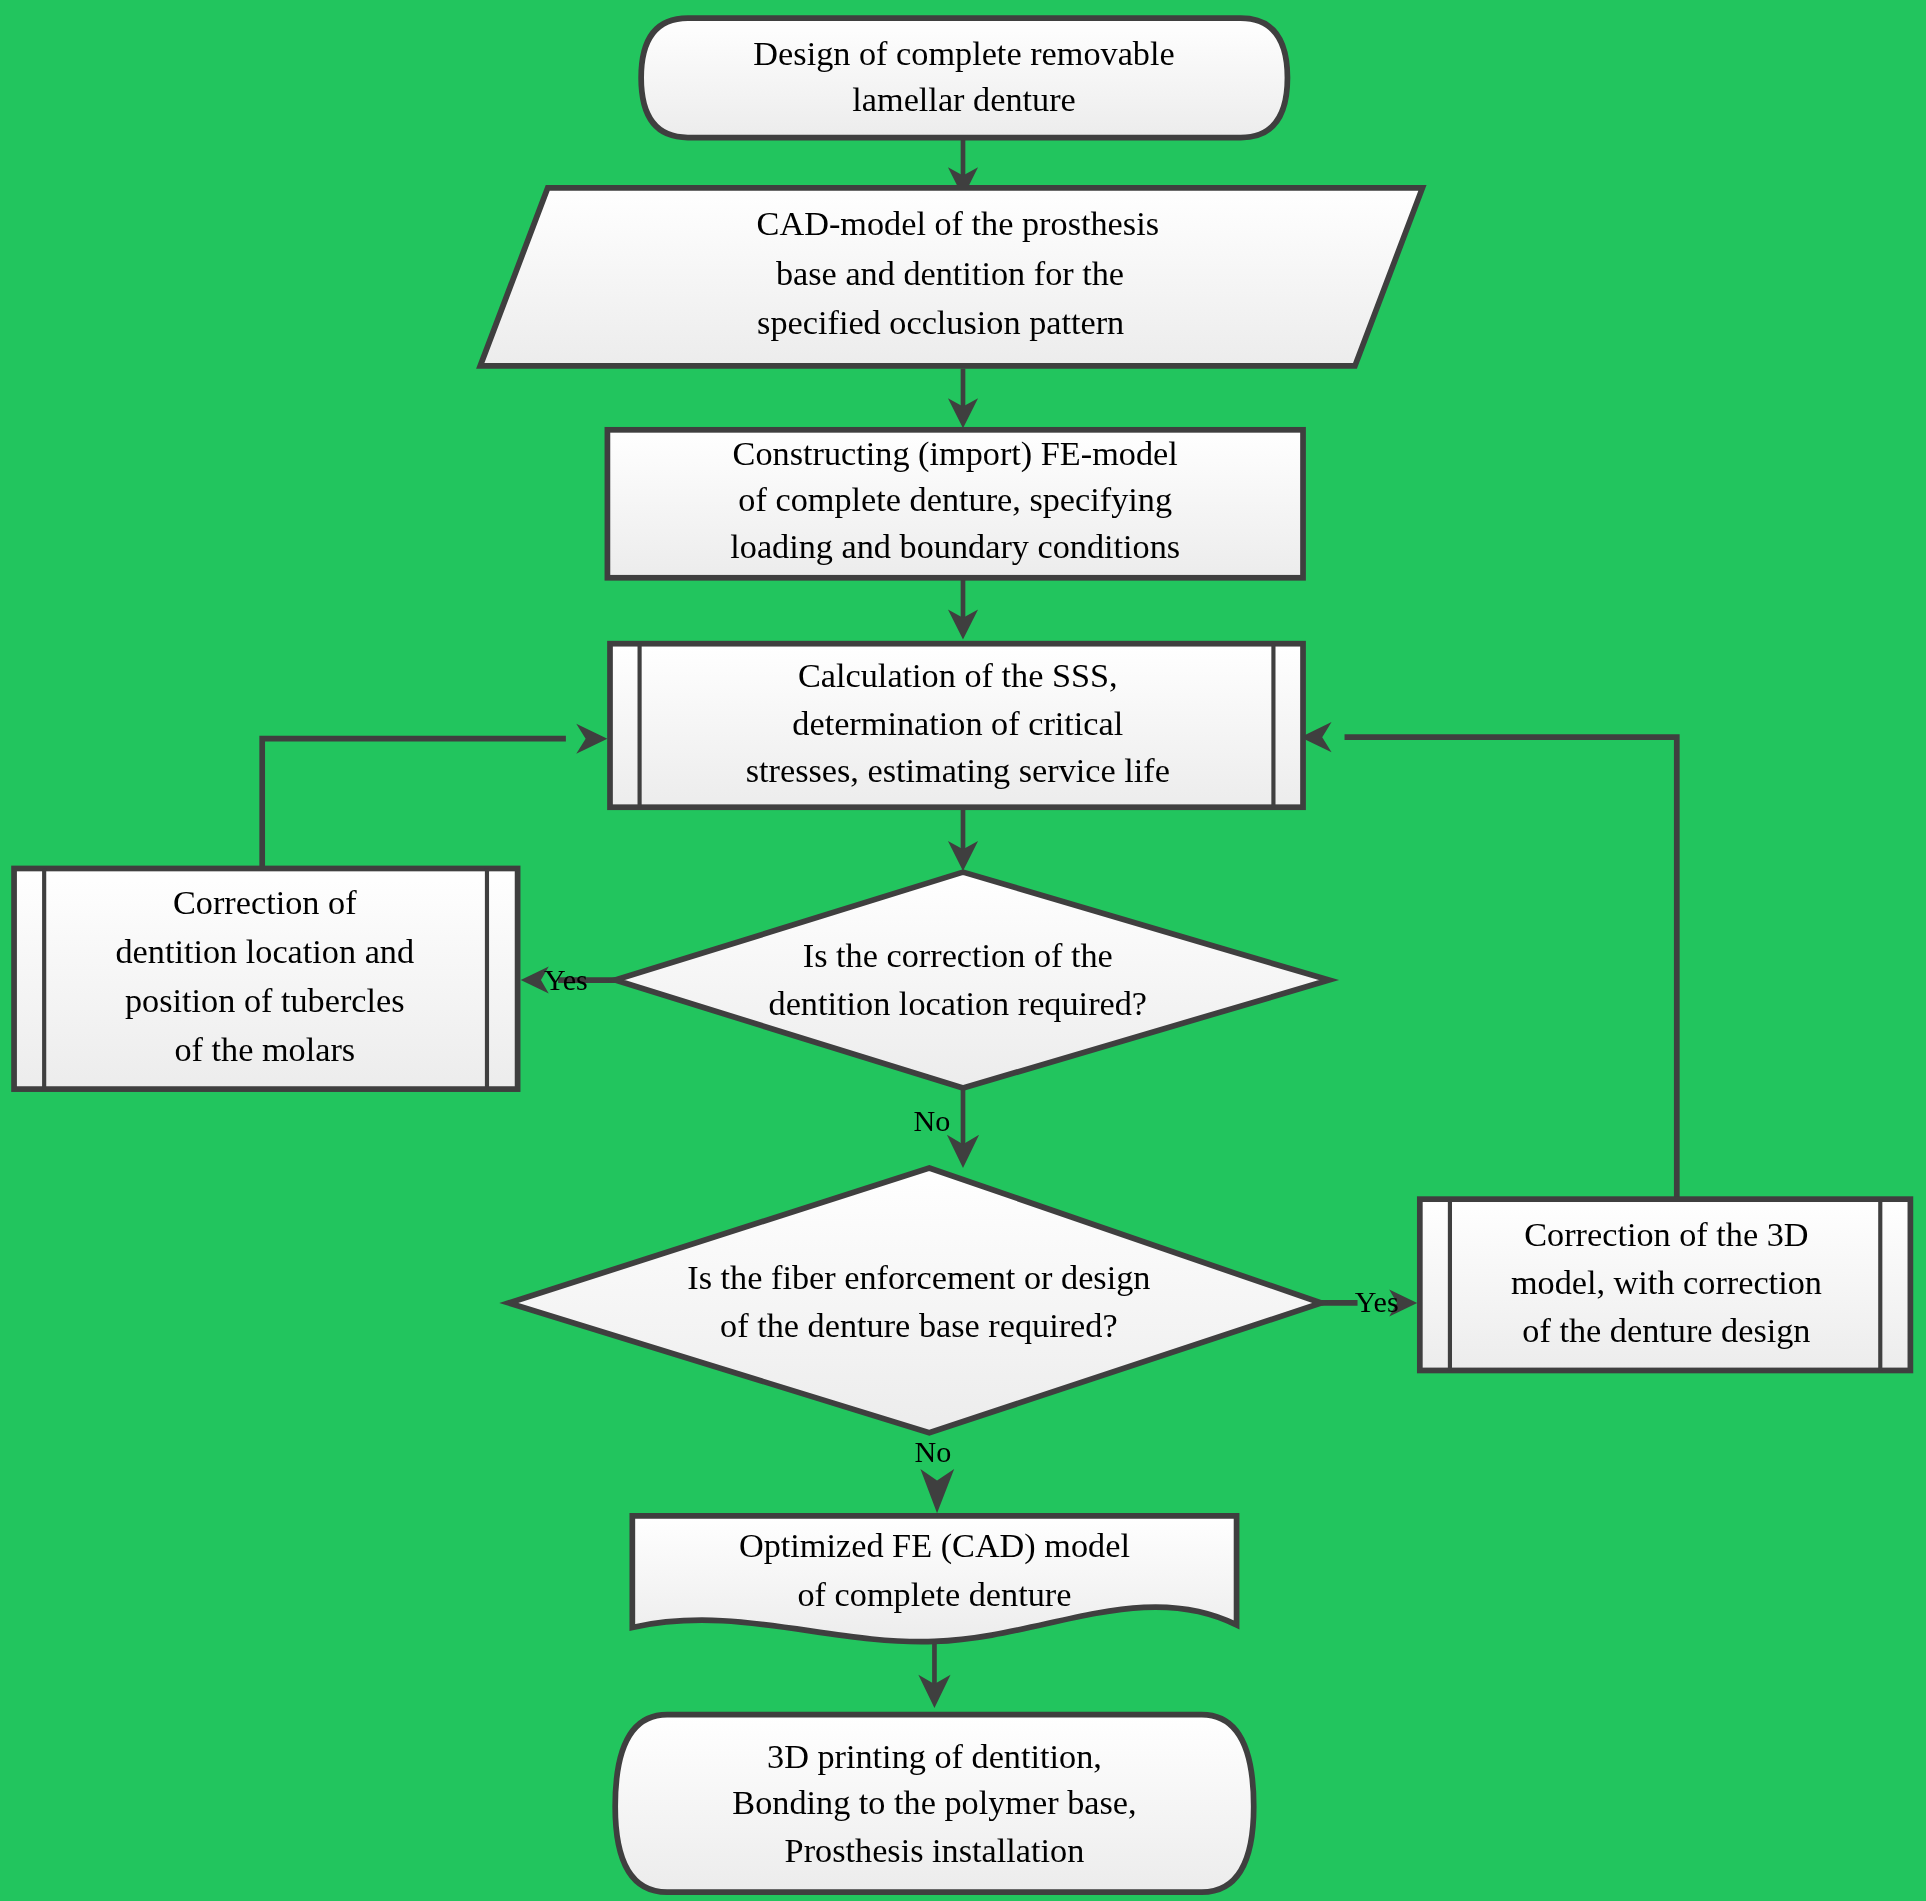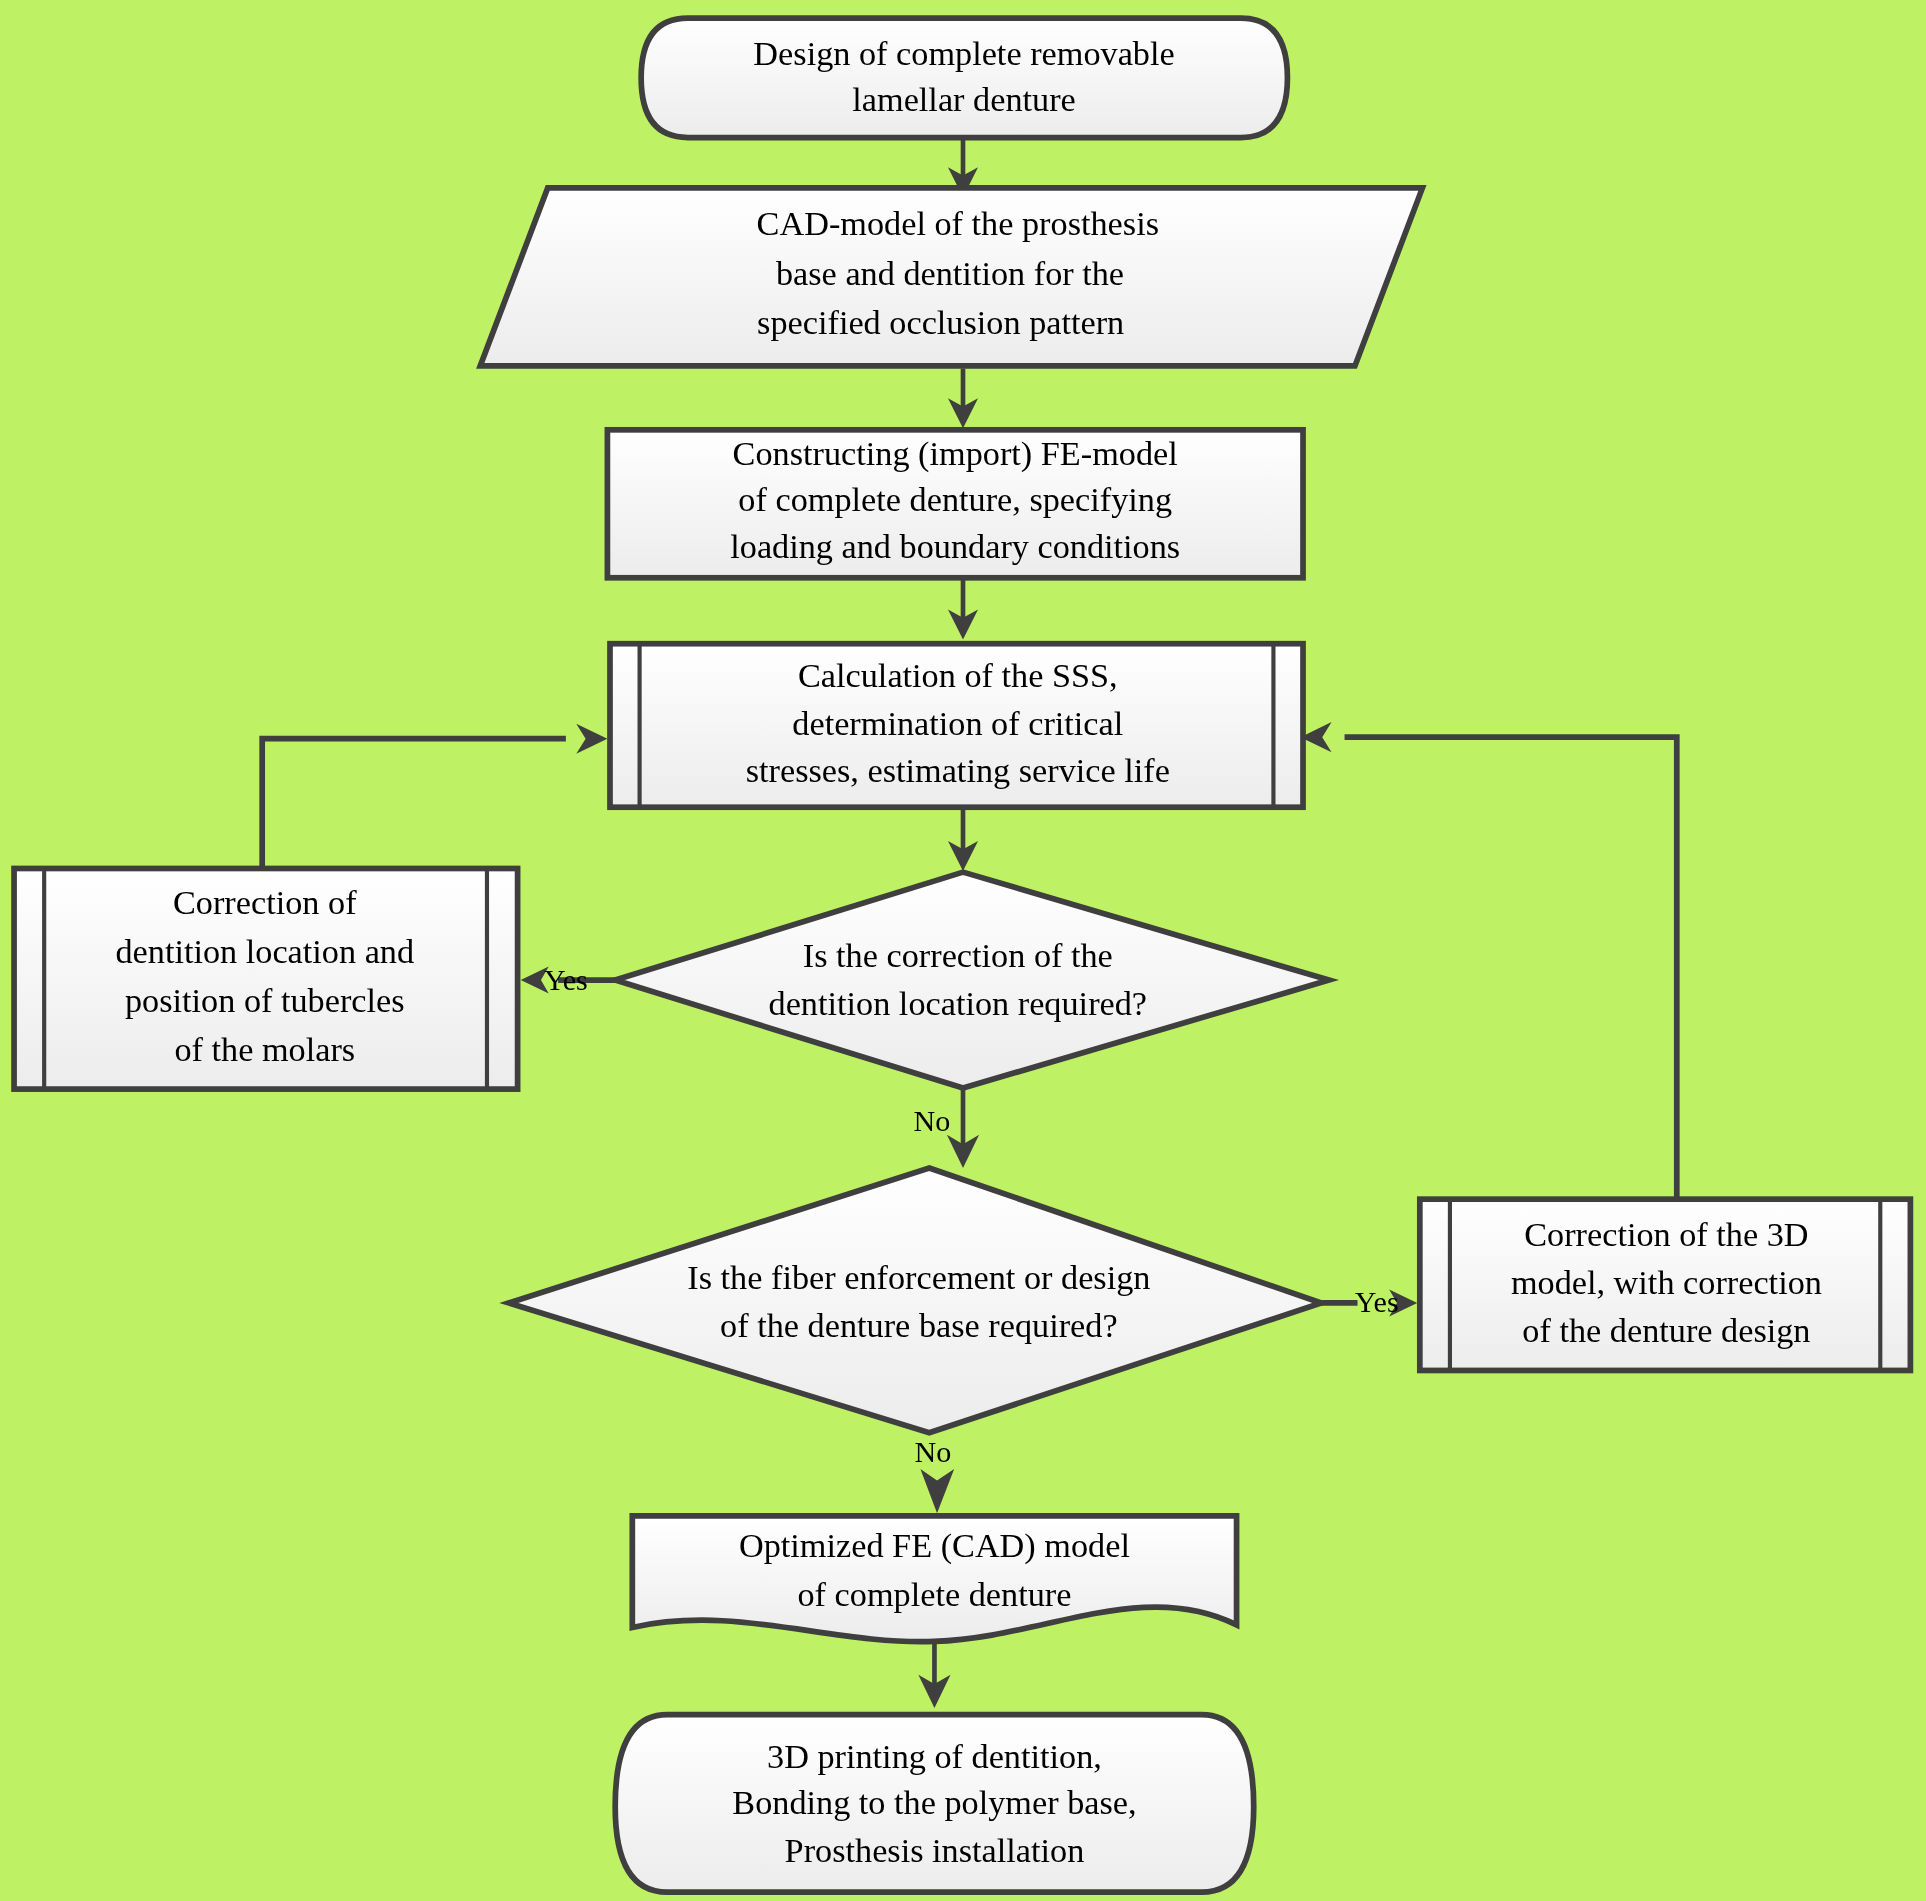--- a/index.html
+++ b/index.html
@@ -7,21 +7,21 @@
     padding: 0;
     background: #ffffff;
   }
   body {
     font-family: "Liberation Serif", serif;
   }
   #flowchart-root {
     position: relative;
     width: 1926px;
     height: 1901px;
-    background: #bef264;
+    background: #22c55e;
     overflow: hidden;
   }
   svg.chart-canvas {
     position: absolute;
     inset: 0;
     width: 1926px;
     height: 1901px;
     display: block;
   }
   .node-text {

